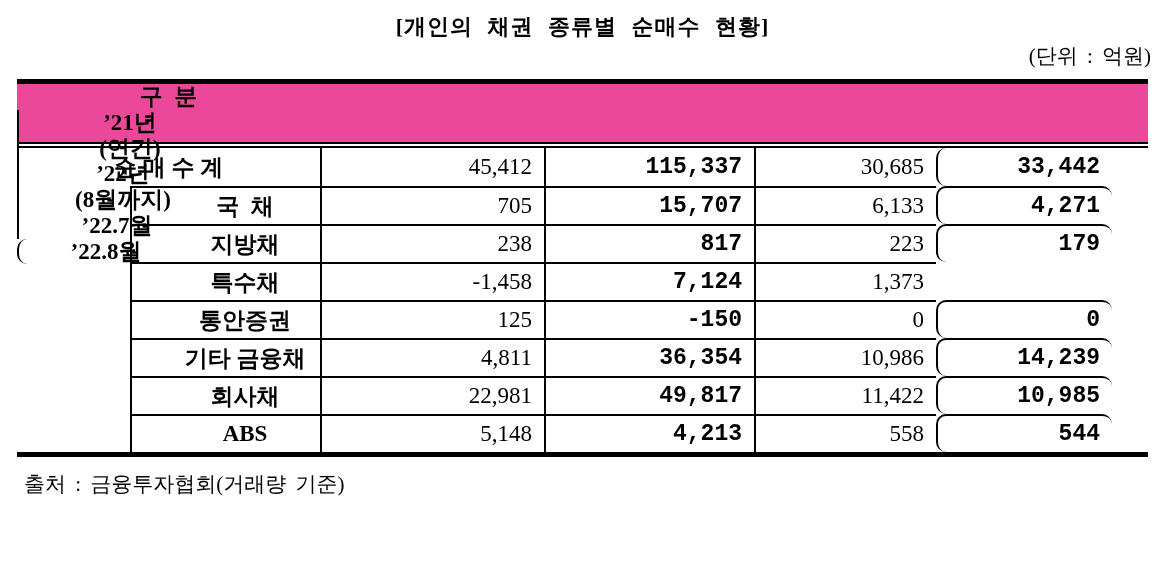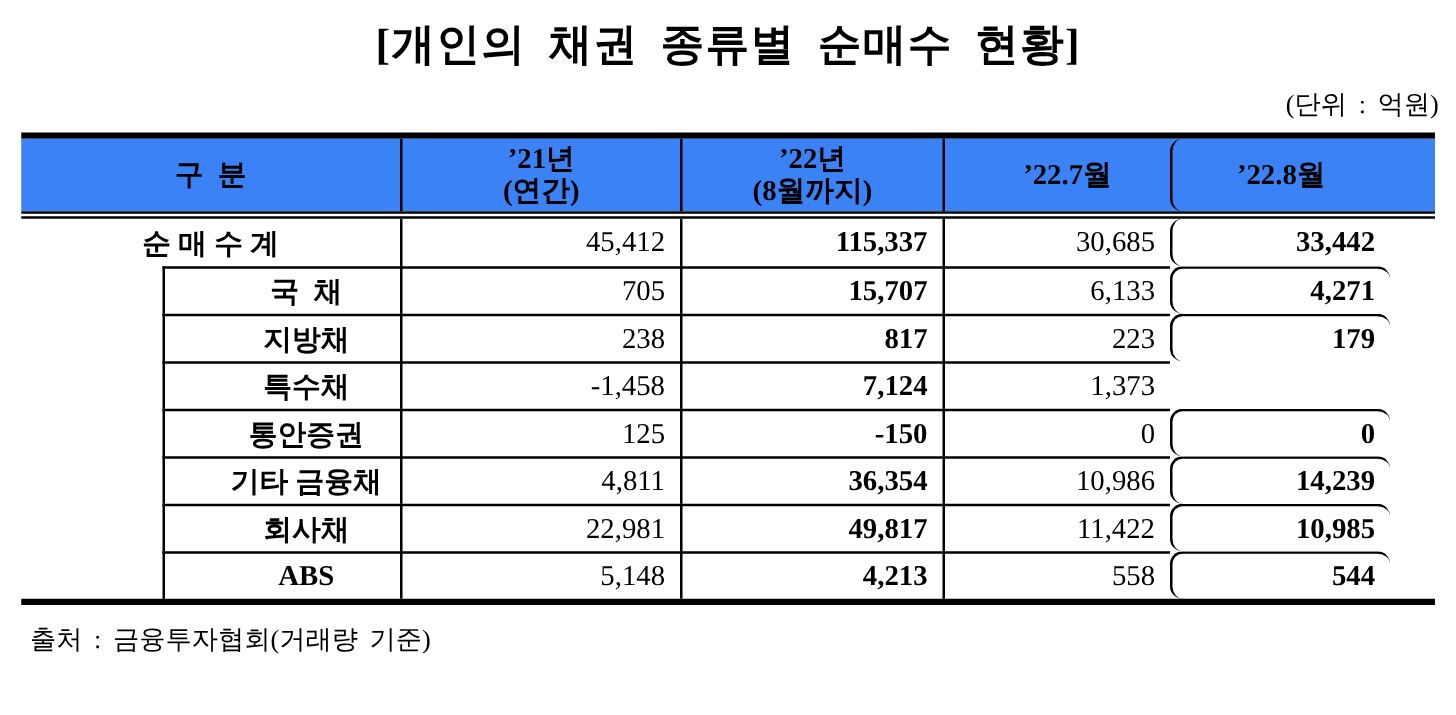--- a/index.html
+++ b/index.html
@@ -6,42 +6,43 @@
   body{
     width:1165px;height:572px;
     background:#ffffff;
     font-family:"Liberation Serif","DejaVu Serif",serif;
     color:#000;
     overflow:hidden;
   }
   .title{
     padding-top:12px;
     text-align:center;
-    font-size:35px;
+    font-size:22px;
     font-weight:bold;
     letter-spacing:1px;
     word-spacing:8px;
   }
   .unit-note{
     text-align:right;
     padding-right:14px;
-    margin-top:10px;
+    margin-top:0;
     font-size:21px;
     word-spacing:4px;
   }
   .tbl{
     margin-left:17px;
     margin-top:9px;
     width:1131px;
     border-top:5px solid #000;
   }
   .thead{
     display:flex;
     height:58px;
-    background:#3b82f6;
+    background:#ec4899;
+    flex-direction:column;
   }
   .hc{
     box-sizing:border-box;
     display:flex;
     align-items:center;
     justify-content:center;
     text-align:center;
     font-size:23px;
     font-weight:bold;
     line-height:1.12;
@@ -74,21 +75,21 @@
   }
   .row.total .lbl{width:303px;}
   .spacer{width:113px;}
   .row.sub .lbl{width:190px;border-left:2px solid #000;padding-left:38px;}
   .val{
     justify-content:flex-end;
     padding-right:12px;
     border-left:2px solid #000;
     font-variant-numeric:lining-nums;
   }
-  .val.b{font-weight:bold;}
+  .val.b{font-weight:bold;font-family:Liberation Mono, monospace;}
   .row.sub .cell{border-top:2px solid #000;}
   .row.sub .spacer{border-top:none;}
   .bottom-line{border-top:5px solid #000;width:1131px;}
   .source{
     margin-left:24px;
     margin-top:13px;
     font-size:21px;
     word-spacing:4px;
   }
 </style>

